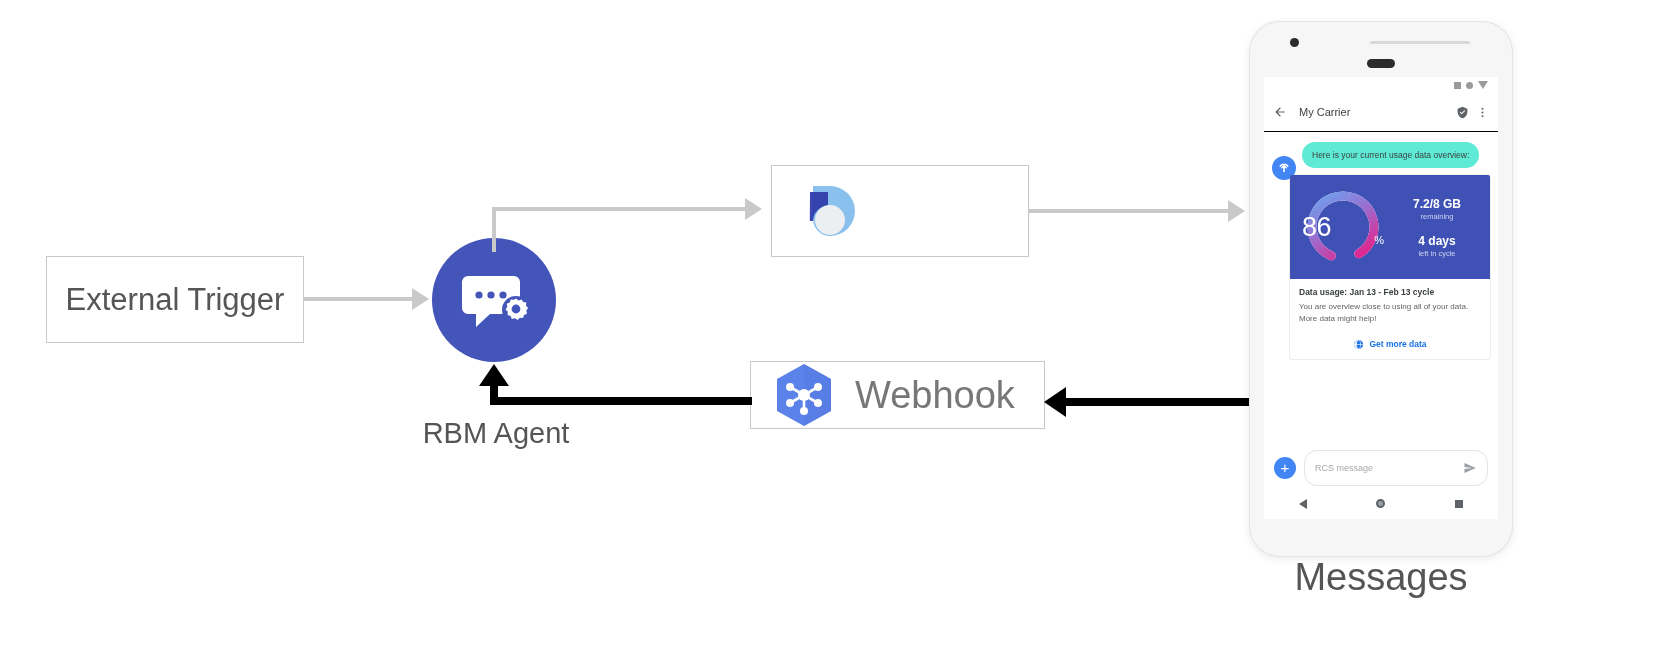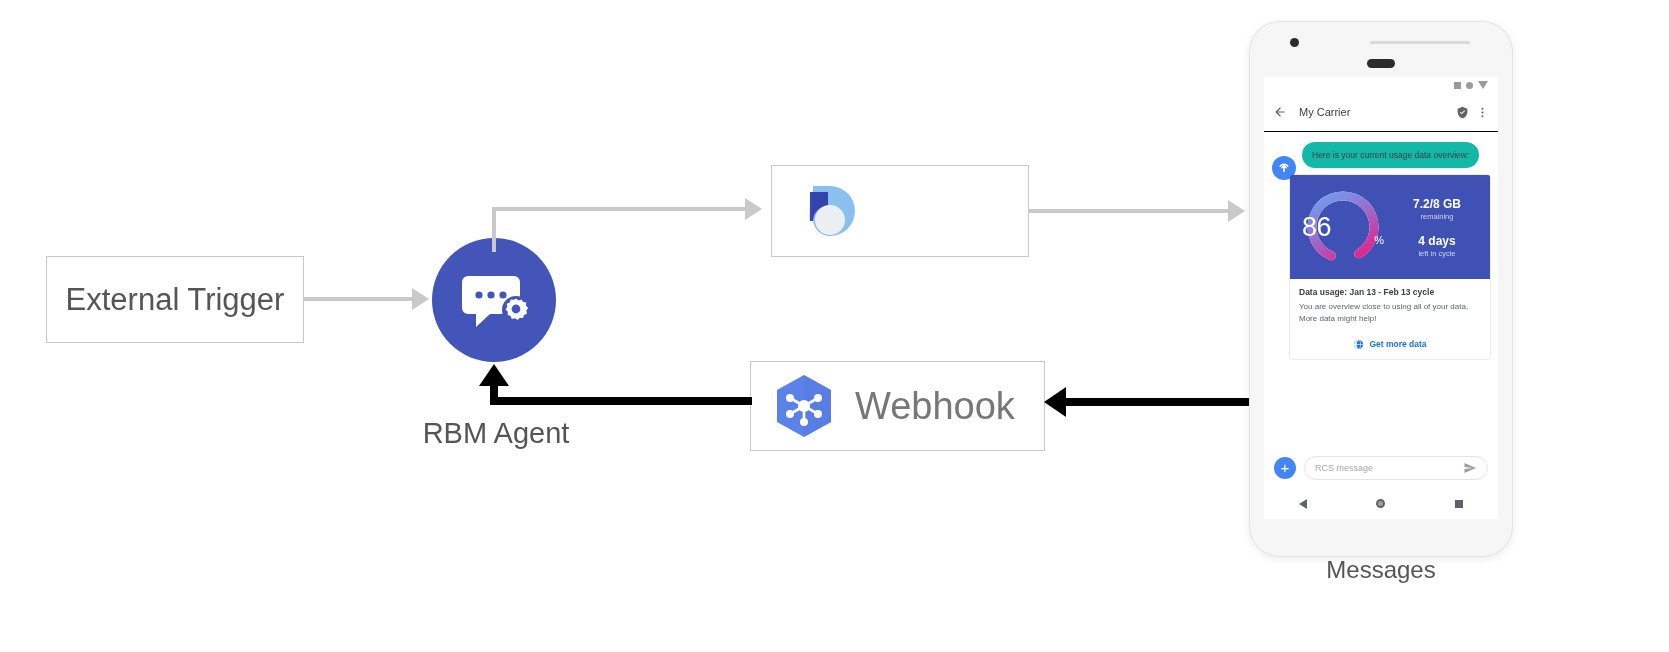--- a/index.html
+++ b/index.html
@@ -59,21 +59,21 @@
     font-size: 33px;
     color: #555;
     margin-left: 14px;
   }
 
   
   #webhook-box {
     left: 750px;
     top: 361px;
     width: 295px;
-    height: 90px;
+    height: 68px;
     padding-left: 16px;
   }
   #webhook-box .node-label {
     font-size: 38px;
     color: #777;
     margin-left: 14px;
   }
 
   
   #rbm-agent-circle {
@@ -225,21 +225,21 @@
     width: 24px;
     height: 24px;
     border-radius: 50%;
     background: #4285f4;
     display: flex;
     align-items: center;
     justify-content: center;
   }
   #text-bubble {
     margin-left: 30px;
-    background: #14b8a6;
+    background: #5eead4;
     border-radius: 14px;
     padding: 7px 10px;
     font-size: 8.5px;
     line-height: 1.45;
     color: #3c4043;
     display: inline-block;
     max-width: 176px;
   }
   #rich-card {
     margin-left: 17px;
@@ -345,21 +345,21 @@
     background: #4285f4;
     color: #ffffff;
     font-size: 15px;
     line-height: 21px;
     text-align: center;
     flex: none;
   }
   #rcs-input {
     flex: 1;
     margin-left: 8px;
-    height: 24px;
+    height: 36px;
     border: 1px solid #e4e4e4;
     border-radius: 13px;
     display: flex;
     align-items: center;
     padding: 0 10px;
     box-sizing: border-box;
   }
   #rcs-placeholder {
     font-size: 9px;
     color: #a7a7a7;
@@ -394,21 +394,21 @@
     width: 8px; height: 8px;
     background: #5f6368;
   }
 
   #messages-caption {
     position: absolute;
     left: 1250px;
     top: 556px;
     width: 262px;
     text-align: center;
-    font-size: 24px;
+    font-size: 38px;
     font-weight: 300;
     color: #555;
   }
 </style>
 </head>
 <body>
 
 <div id="stage">
 
   <div class="node-box" id="external-trigger">

